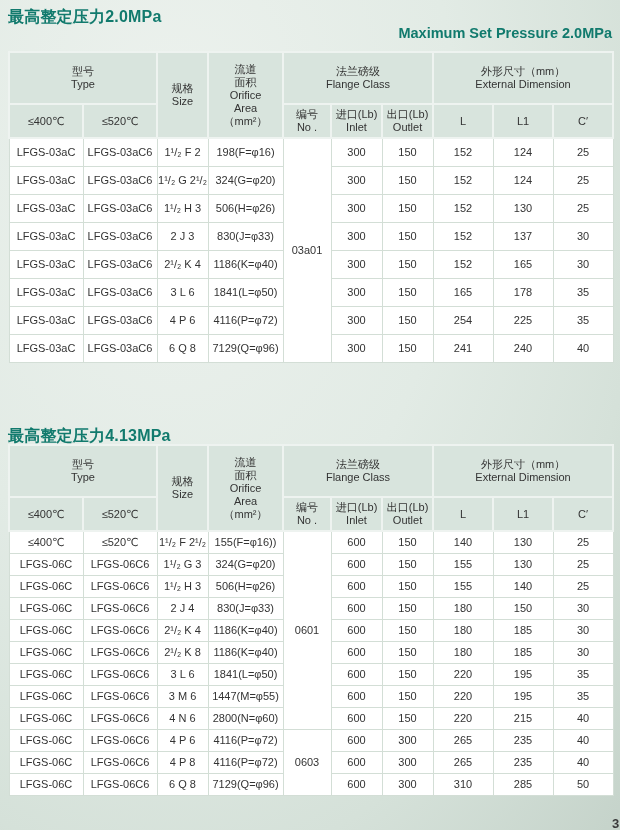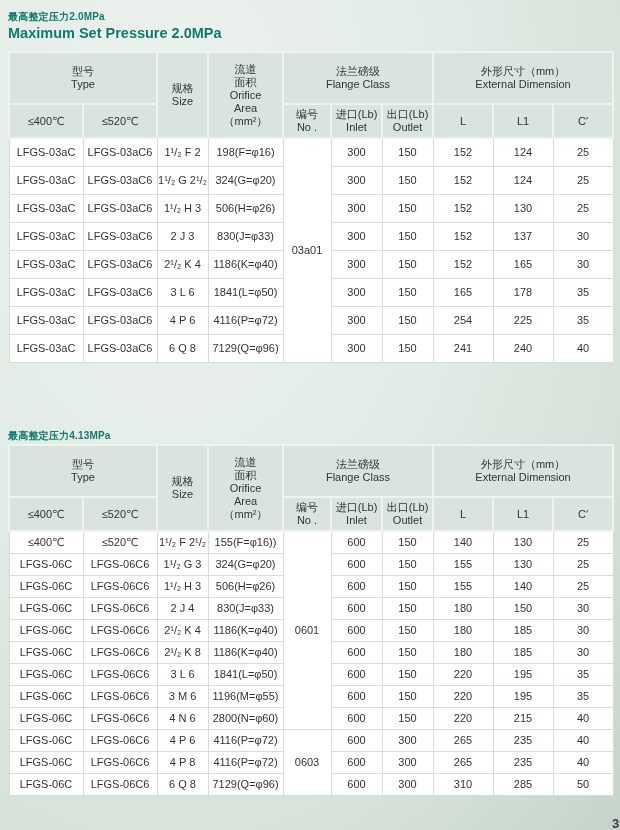--- a/index.html
+++ b/index.html
@@ -9,24 +9,24 @@
     background:#cfdcd4;
   }
   .page{
     position:relative;width:620px;height:830px;overflow:hidden;
     background:radial-gradient(ellipse at 28% 18%, #edf2ee 0%, #e2ebe5 45%, #d5e1d9 75%, #c5d3ca 100%);
   }
   .section{padding-left:8px;padding-right:8px;}
   .section.s0{padding-top:8px;}
   .section.s1{margin-top:64px;}
   .title-zh{
-    color:#117a6d;font-weight:bold;font-size:10px;line-height:17px;letter-spacing:0.2px;
+    color:#117a6d;font-weight:bold;font-size:16px;line-height:17px;letter-spacing:0.2px;
   }
   .title-en{
-    color:#117a6d;font-weight:bold;font-size:14.5px;line-height:17px;margin-bottom:9px;
+    color:#117a6d;font-weight:bold;font-size:14.5px;line-height:17px;margin-bottom:9px;text-align:right;
   }
   table.spec{
     border-collapse:collapse;table-layout:fixed;width:604px;
   }
   table.spec td{
     text-align:center;vertical-align:middle;padding:0;
     font-size:11px;color:#333;
     white-space:pre-line;line-height:13px;
     overflow:hidden;
   }
@@ -316,21 +316,21 @@
               <td class="d">600</td>
               <td class="d">150</td>
               <td class="d">220</td>
               <td class="d">195</td>
               <td class="d">35</td>
             </tr>
             <tr>
               <td class="d">LFGS-06C</td>
               <td class="d">LFGS-06C6</td>
               <td class="d">3 M 6</td>
-              <td class="d">1196(M=φ55)</td>
+              <td class="d">1447(M=φ55)</td>
               <td class="d">600</td>
               <td class="d">150</td>
               <td class="d">220</td>
               <td class="d">195</td>
               <td class="d">35</td>
             </tr>
             <tr>
               <td class="d">LFGS-06C</td>
               <td class="d">LFGS-06C6</td>
               <td class="d">4 N 6</td>

